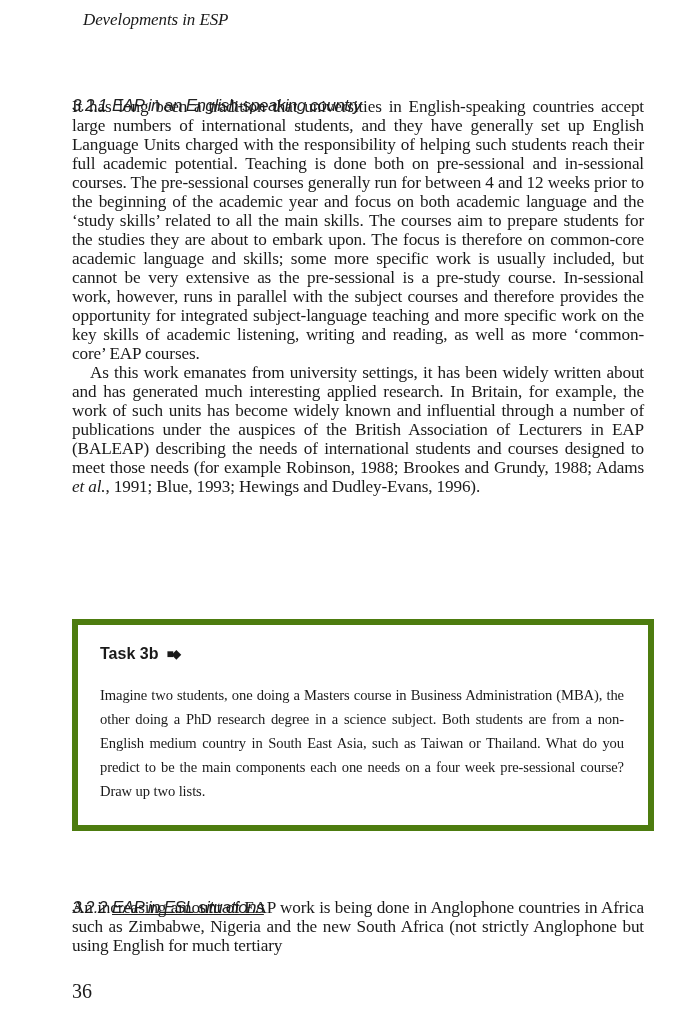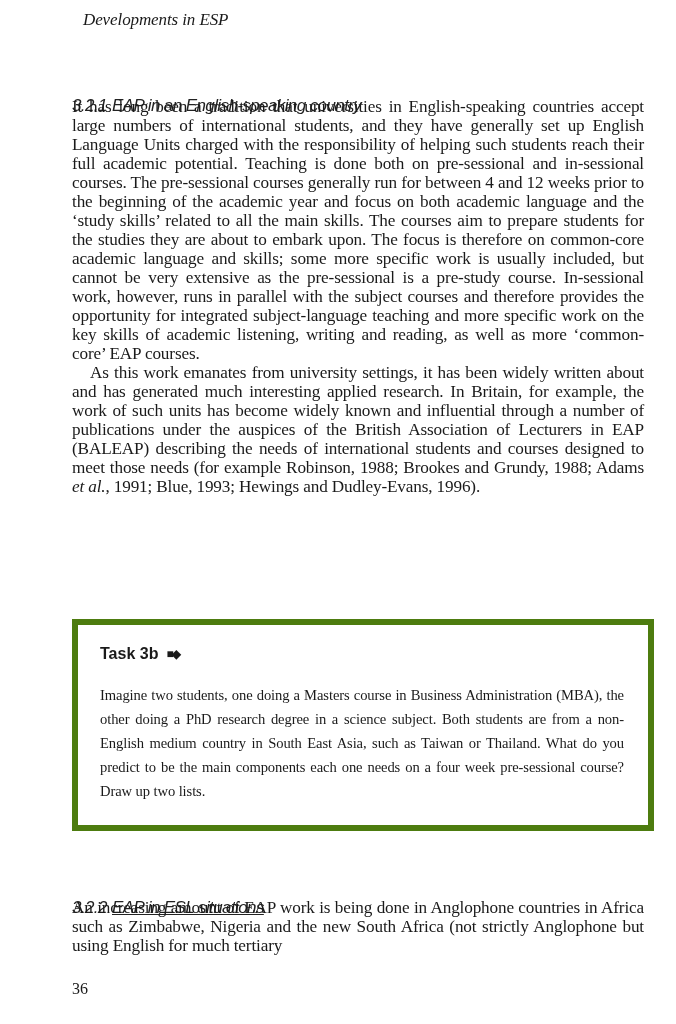--- a/index.html
+++ b/index.html
@@ -31,21 +31,21 @@
     font-family: "Liberation Sans", sans-serif; font-weight: bold; font-size: 16px;
   }
   .task-icon { display: inline-block; margin-left: 8px; font-size: 12px; letter-spacing: -2px; vertical-align: 1px; }
   .task-text {
     position: absolute; left: 22px; top: 58px; width: 524px;
     font-family: "Liberation Serif", serif; font-size: 14.6px; line-height: 24px;
     text-align: justify; letter-spacing: -0.1px;
   }
   .page-number {
     position: absolute; left: 72px; top: 980px;
-    font-family: "Liberation Serif", serif; font-size: 16px;
+    font-family: "Liberation Serif", serif; font-size: 20px;
   }
 </style>
 </head>
 <body>
 
 <div class="running-head">Developments in ESP</div>
 
 <div class="section-heading" style="top:62px;">
   <span class="num">3.2.1</span><span>EAP in an English-speaking country</span>
 </div>

